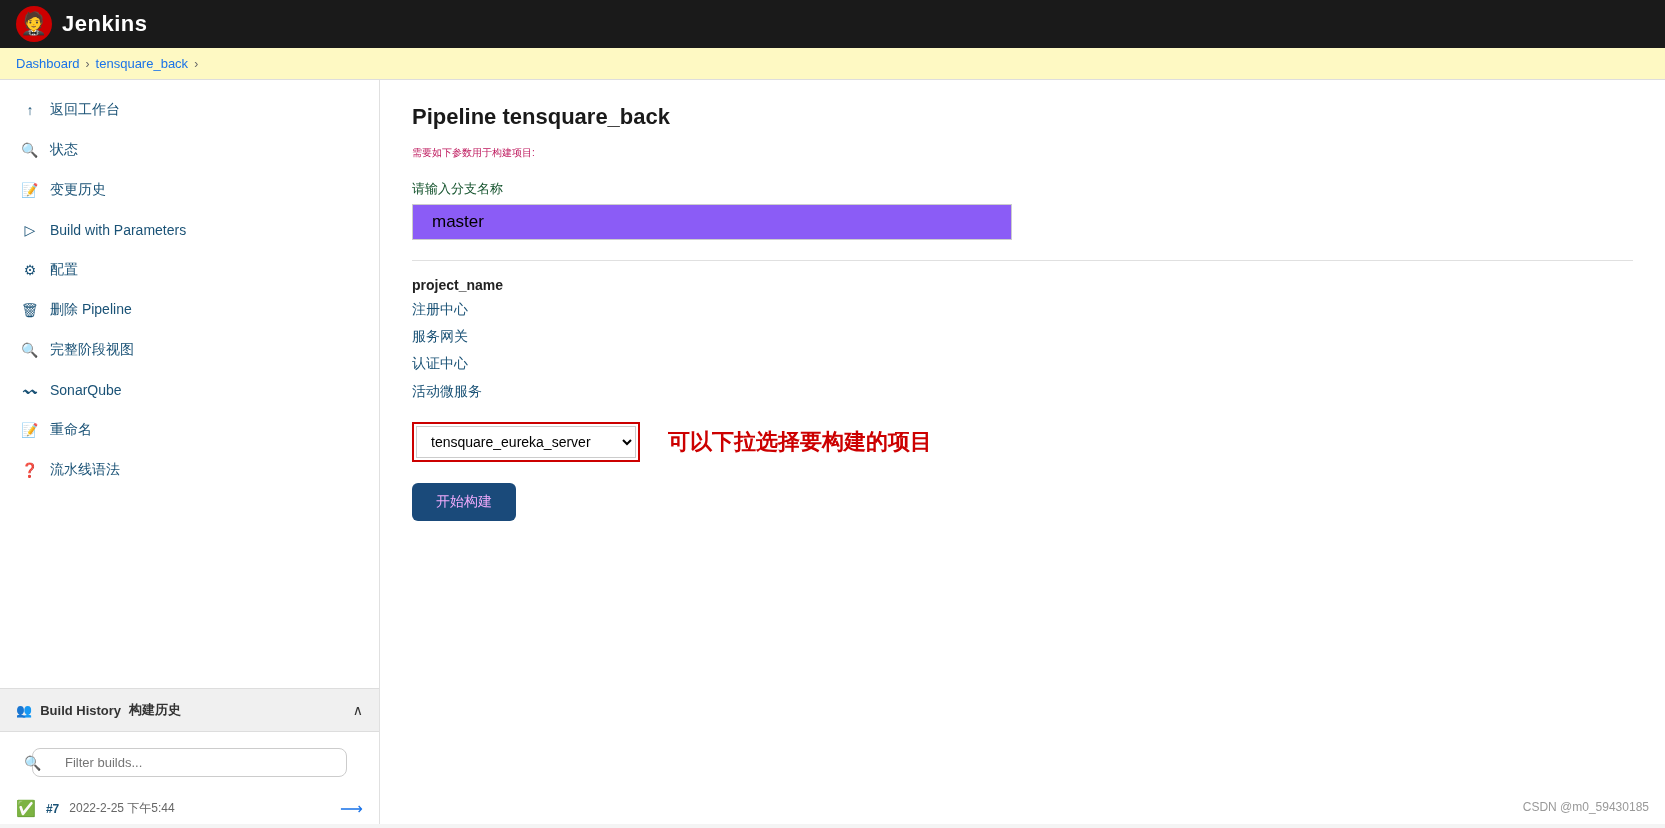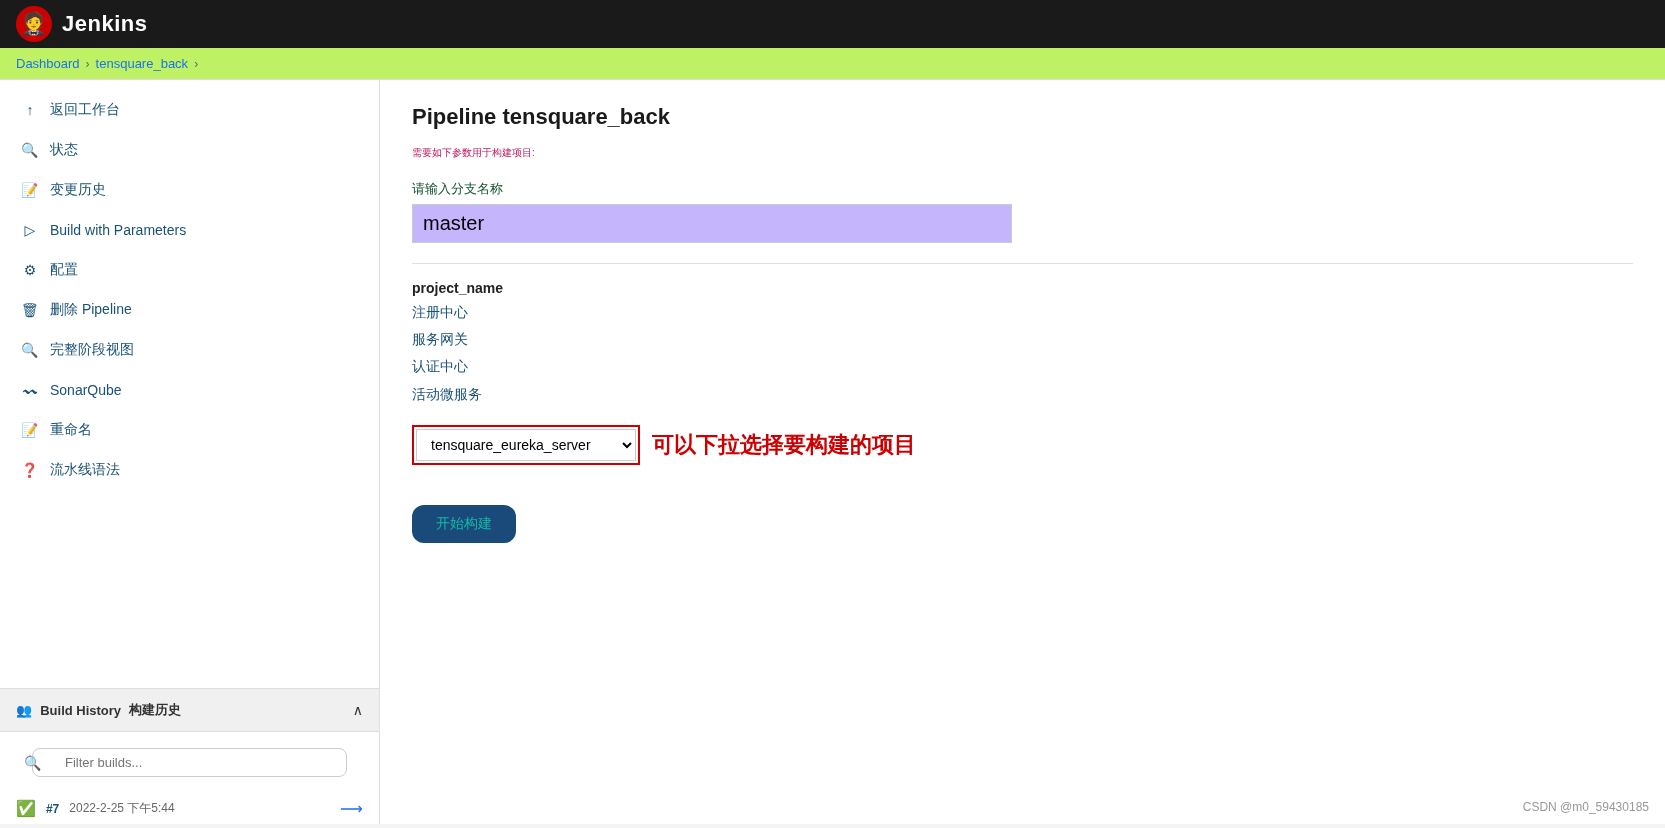--- a/index.html
+++ b/index.html
@@ -36,21 +36,21 @@
     }
     .header-title {
       font-size: 22px;
       font-weight: bold;
       color: white;
       letter-spacing: 0.5px;
     }
 
     
     .breadcrumb {
-      background: #bef264;
+      background: #fef9c3;
       border-bottom: 1px solid #ddd;
       padding: 8px 16px;
       display: flex;
       align-items: center;
       gap: 6px;
       font-size: 13px;
     }
     .breadcrumb-link {
       color: #1a73e8;
       text-decoration: none;
@@ -186,25 +186,25 @@
       color: #222;
     }
     .param-hint {
       color: #14532d;
       font-size: 13px;
       margin-bottom: 6px;
     }
     .param-input {
       width: 100%;
       max-width: 600px;
-      padding: 7px 10px;
+      padding: 7px 19px;
       border: 1px solid #ccc;
-      font-size: 20px;
+      font-size: 17px;
       outline: none;
-      background: #c4b5fd;
+      background: #8b5cf6;
     }
 
     .param-options {
       display: flex;
       flex-direction: column;
       gap: 2px;
       margin-bottom: 18px;
     }
     .param-option-item {
       color: #1a5276;
@@ -233,27 +233,27 @@
       display: inline-block;
       color: #cc0000;
       font-size: 22px;
       font-weight: bold;
       margin-left: 12px;
       vertical-align: middle;
     }
 
     .build-btn {
       background: #1a4a7a;
-      color: #14b8a6;
+      color: #f0abfc;
       border: none;
       padding: 10px 24px;
       font-size: 14px;
       cursor: pointer;
-      border-radius: 12px;
-      margin-top: 20px;
+      border-radius: 6px;
+      margin-top: 1px;
     }
 
     .watermark {
       position: absolute;
       bottom: 10px;
       right: 16px;
       color: #999;
       font-size: 12px;
     }
 
@@ -370,21 +370,21 @@
 
     
     <div class="param-section">
       <div class="param-label">project_name</div>
       <div class="param-options">
         <span class="param-option-item">注册中心</span>
         <span class="param-option-item">服务网关</span>
         <span class="param-option-item">认证中心</span>
         <span class="param-option-item">活动微服务</span>
       </div>
-      <div style="display:flex; align-items:center; gap:0;">
+      <div style="display:flex; align-items:center; gap:16px;">
         <div class="dropdown-wrapper">
           <select class="param-select">
             <option>tensquare_eureka_server</option>
             <option>注册中心</option>
             <option>服务网关</option>
             <option>认证中心</option>
             <option>活动微服务</option>
           </select>
         </div>
         <span class="annotation-text">可以下拉选择要构建的项目</span>

